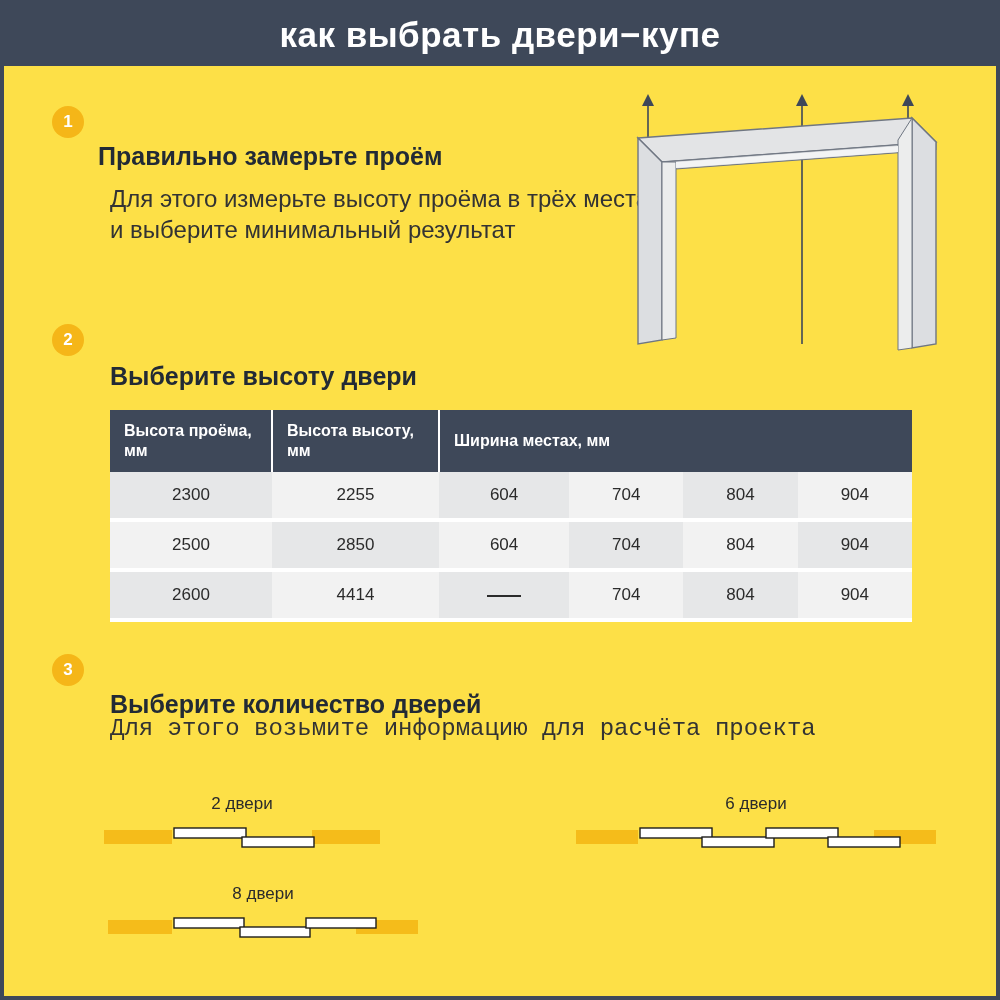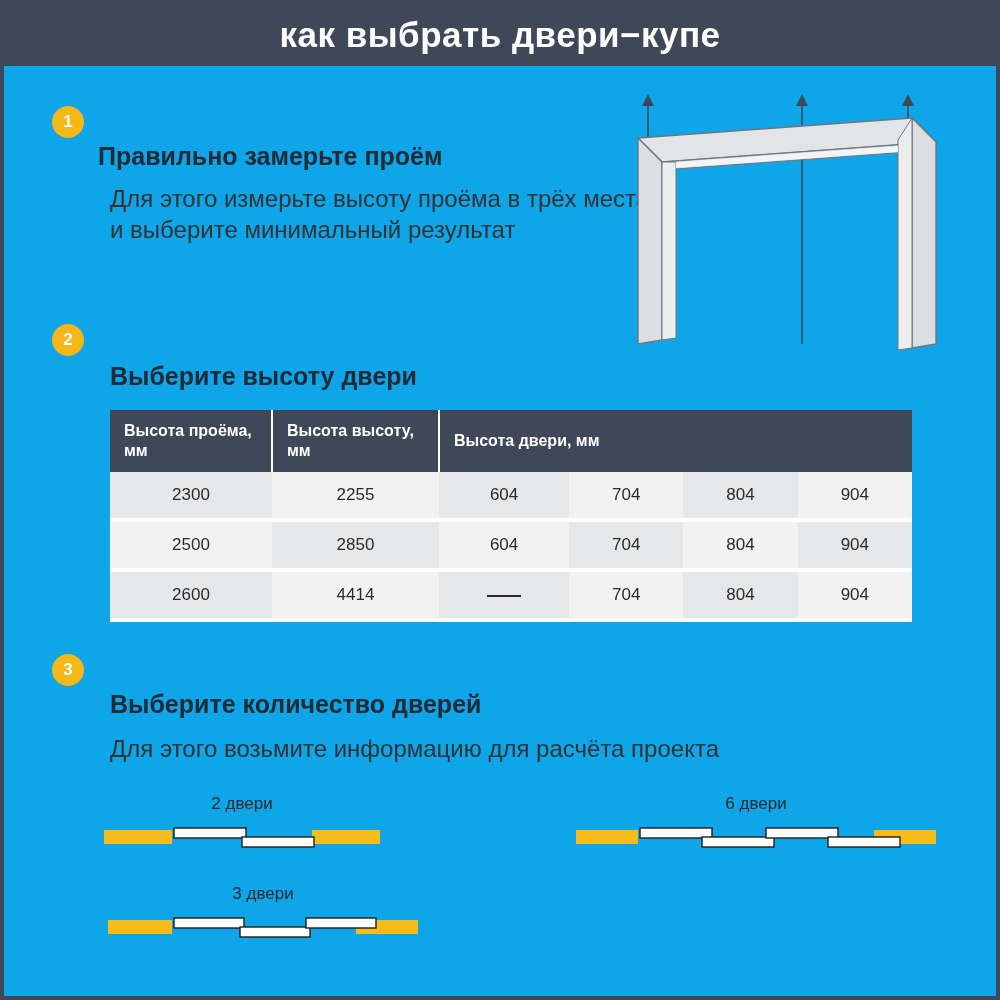--- a/index.html
+++ b/index.html
@@ -14,21 +14,21 @@
     color: #2b2b2b;
     position: relative;
     overflow: hidden;
   }
   .page {
     position: relative;
     width: 1000px;
     height: 1000px;
     box-sizing: border-box;
     border: 4px solid #3e4859;
-    background: #0ea5e9;
+    background: #fde047;
   }
   
   .header {
     position: absolute;
     left: 0;
     top: 0;
     width: 992px;
     height: 62px;
     background: #3e4859;
     display: flex;
@@ -68,21 +68,21 @@
   .step-sub {
     position: absolute;
     font-size: 24px;
     color: #333333;
     line-height: 1.28;
   }
   #step1-title { left: 94px; top: 138px; }
   #step1-sub   { left: 106px; top: 180px; width: 560px; }
   #step2-title { left: 106px; top: 358px; }
   #step3-title { left: 106px; top: 686px; }
-  #step3-sub   { left: 106px; top: 730px; width: 840px; }
+  #step3-sub   { left: 106px; top: 710px; width: 840px; font-family: Liberation Mono, monospace; }
 
   
   .doorway {
     position: absolute;
     left: 612px;
     top: 78px;
     width: 330px;
     height: 275px;
   }
   
@@ -188,21 +188,21 @@
   </div>
 
   <div class="badge badge-2">2</div>
   <div class="step-title" id="step2-title">Выберите высоту двери</div>
 
   <table class="tbl">
     <thead>
       <tr>
         <th style="width:133px">Высота проёма, мм</th>
         <th style="width:137px">Высота высоту, мм</th>
-        <th colspan="4">Высота двери, мм</th>
+        <th colspan="4">Ширина местах, мм</th>
       </tr>
     </thead>
     <tbody>
       <tr>
         <td class="cell-a">2300</td>
         <td class="cell-b">2255</td>
         <td class="cell-a">604</td>
         <td class="cell-b">704</td>
         <td class="cell-a">804</td>
         <td class="cell-b">904</td>
@@ -234,21 +234,21 @@
     <div class="dg-label">2 двери</div>
     <svg class="dg-canvas" width="276" height="34" viewBox="0 0 276 34" xmlns="http://www.w3.org/2000/svg">
       <rect x="0" y="10" width="68" height="14" fill="#f5bc1a"></rect>
       <rect x="208" y="10" width="68" height="14" fill="#f5bc1a"></rect>
       <rect x="70" y="8" width="72" height="10" fill="#ffffff" stroke="#1d1d1b" stroke-width="1.4"></rect>
       <rect x="138" y="17" width="72" height="10" fill="#ffffff" stroke="#1d1d1b" stroke-width="1.4"></rect>
     </svg>
   </div>
 
   <div class="doorgroup" id="dg-3">
-    <div class="dg-label">3 двери</div>
+    <div class="dg-label">8 двери</div>
     <svg class="dg-canvas" width="310" height="34" viewBox="0 0 310 34" xmlns="http://www.w3.org/2000/svg">
       <rect x="0" y="10" width="64" height="14" fill="#f5bc1a"></rect>
       <rect x="248" y="10" width="62" height="14" fill="#f5bc1a"></rect>
       <rect x="66" y="8" width="70" height="10" fill="#ffffff" stroke="#1d1d1b" stroke-width="1.4"></rect>
       <rect x="132" y="17" width="70" height="10" fill="#ffffff" stroke="#1d1d1b" stroke-width="1.4"></rect>
       <rect x="198" y="8" width="70" height="10" fill="#ffffff" stroke="#1d1d1b" stroke-width="1.4"></rect>
     </svg>
   </div>
 
   <div class="doorgroup" id="dg-4">

